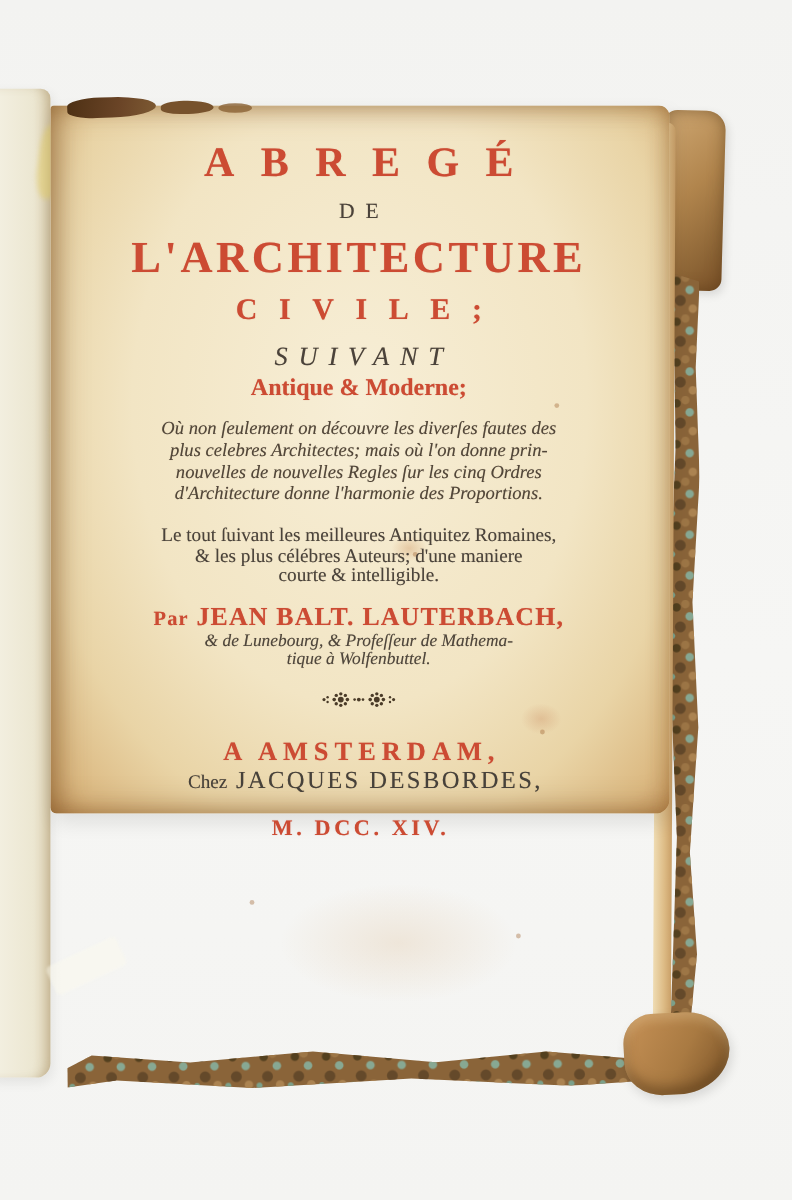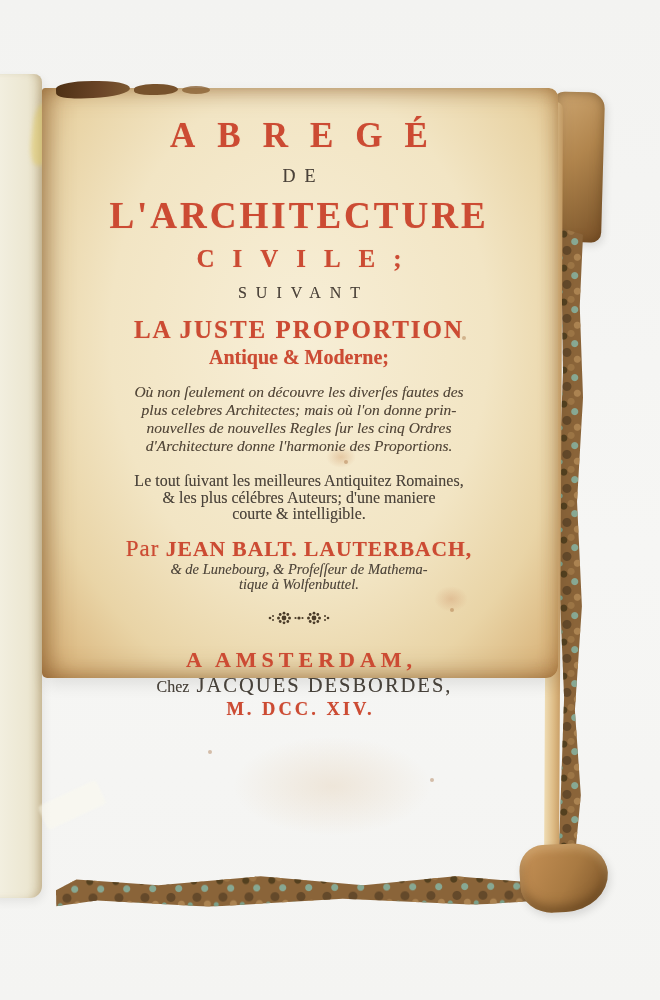--- a/index.html
+++ b/index.html
@@ -82,34 +82,34 @@
   .speck{position:absolute;width:4px;height:4px;border-radius:50%;background:rgba(158,98,48,.38);}
   
   .content{position:absolute;left:28px;right:30px;top:0;text-align:center;color:#4a423a;}
   .line{text-shadow:0 0 .6px rgba(70,50,30,.35);}
   .red{color:#cc4b33;text-shadow:0 0 .7px rgba(204,75,51,.5);}
   .caps{letter-spacing:inherit;}
   .t-abrege{margin-top:28px;font-size:35px;font-weight:bold;letter-spacing:22px;padding-left:22px;}
   .t-de{margin-top:10px;font-size:18px;letter-spacing:9px;padding-left:9px;}
   .t-arch{margin-top:7px;font-size:37px;font-weight:bold;letter-spacing:3px;}
   .t-civile{margin-top:8px;font-size:25px;font-weight:bold;letter-spacing:18px;padding-left:18px;}
-  .t-suivant{margin-top:11px;font-size:16px;letter-spacing:9px;padding-left:9px;}
+  .t-suivant{margin-top:11px;font-size:22px;font-style:italic;letter-spacing:9px;padding-left:9px;}
   .t-juste{margin-top:14px;font-size:25px;font-weight:bold;letter-spacing:2px;}
   .t-antique{margin-top:2px;font-size:20px;font-weight:bold;}
   .arg{margin-top:14px;font-style:italic;font-size:15.5px;line-height:18px;color:#514639;}
   .note{margin-top:18px;font-size:16px;line-height:16.5px;color:#4a433b;}
   .author{margin-top:13px;font-size:21.5px;font-weight:bold;letter-spacing:1px;}
-  .author .prefix{font-size:23px;font-weight:normal;}
+  .author .prefix{font-size:17px;font-weight:bold;}
   .atitle{font-style:italic;font-size:14.5px;line-height:15.5px;color:#4e463c;}
   .atitle:first-of-type{margin-top:3px;}
   .orn{margin-top:17px;line-height:14px;}
   .t-amst{margin-top:19px;font-size:22px;font-weight:bold;letter-spacing:5px;padding-left:5px;}
   .t-chez{margin-top:1px;font-size:20.5px;letter-spacing:2px;color:#46413a;}
   .t-chez .prefix{font-size:16px;letter-spacing:0;margin-left:11px;}
-  .t-year{margin-top:2px;font-size:18.5px;font-weight:bold;letter-spacing:3px;padding-left:3px;}
+  .t-year{margin-top:18px;font-size:18.5px;font-weight:bold;letter-spacing:3px;padding-left:3px;}
 </style>
 </head>
 <body>
 
 <div class="photo">
 
   <div class="flyleaf"></div>
   <div class="top-flap"></div>
   <div class="side-marble marble"></div>
   <div class="fore-edge"></div>
@@ -132,21 +132,20 @@
     <div class="speck" style="left:408px;top:520px"></div>
     <div class="speck" style="left:166px;top:662px"></div>
     <div class="speck" style="left:388px;top:690px"></div>
 
     <div class="content">
       <div class="line red t-abrege">ABREGÉ</div>
       <div class="line t-de">DE</div>
       <div class="line red t-arch">L'ARCHITECTURE</div>
       <div class="line red t-civile">CIVILE;</div>
       <div class="line t-suivant">SUIVANT</div>
-      <div class="line red t-juste">LA JUSTE PROPORTION</div>
       <div class="line red t-antique">Antique &amp; Moderne;</div>
 
       <div class="arg">
         <div class="line">Où non ſeulement on découvre les diverſes fautes des</div>
         <div class="line">plus celebres Architectes; mais où l'on donne prin-</div>
         <div class="line">nouvelles de nouvelles Regles ſur les cinq Ordres</div>
         <div class="line">d'Architecture donne l'harmonie des Proportions.</div>
       </div>
 
       <div class="note">

